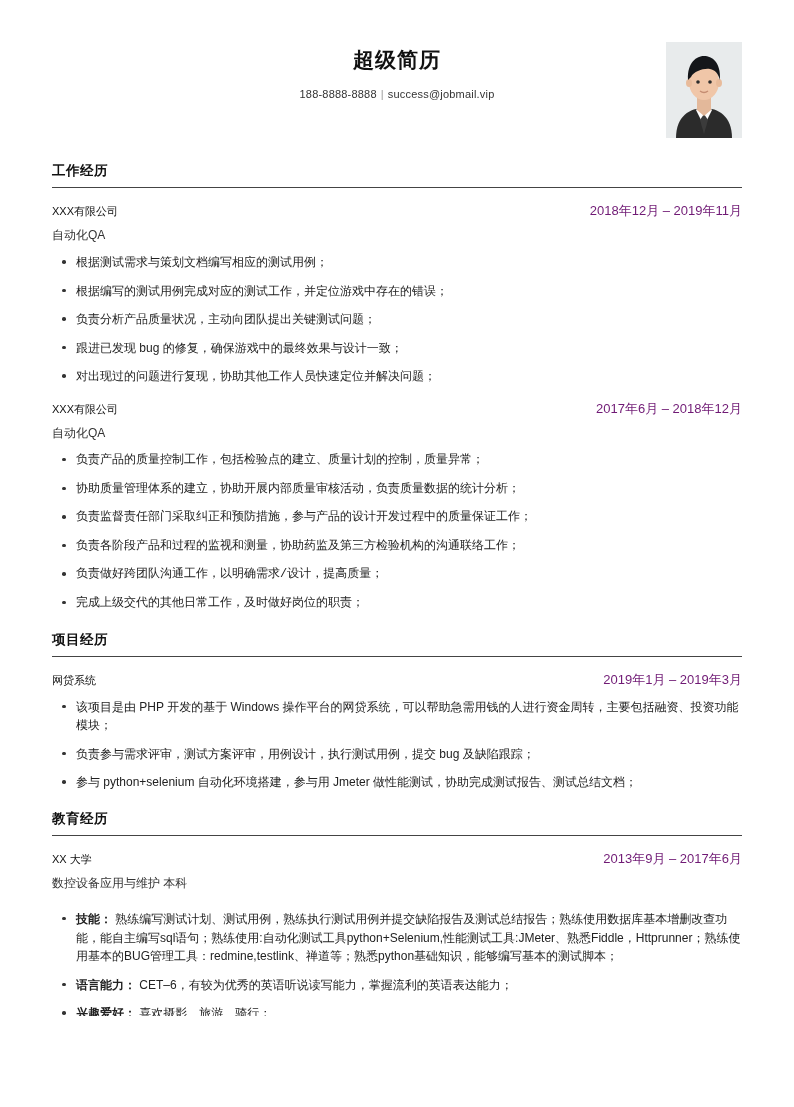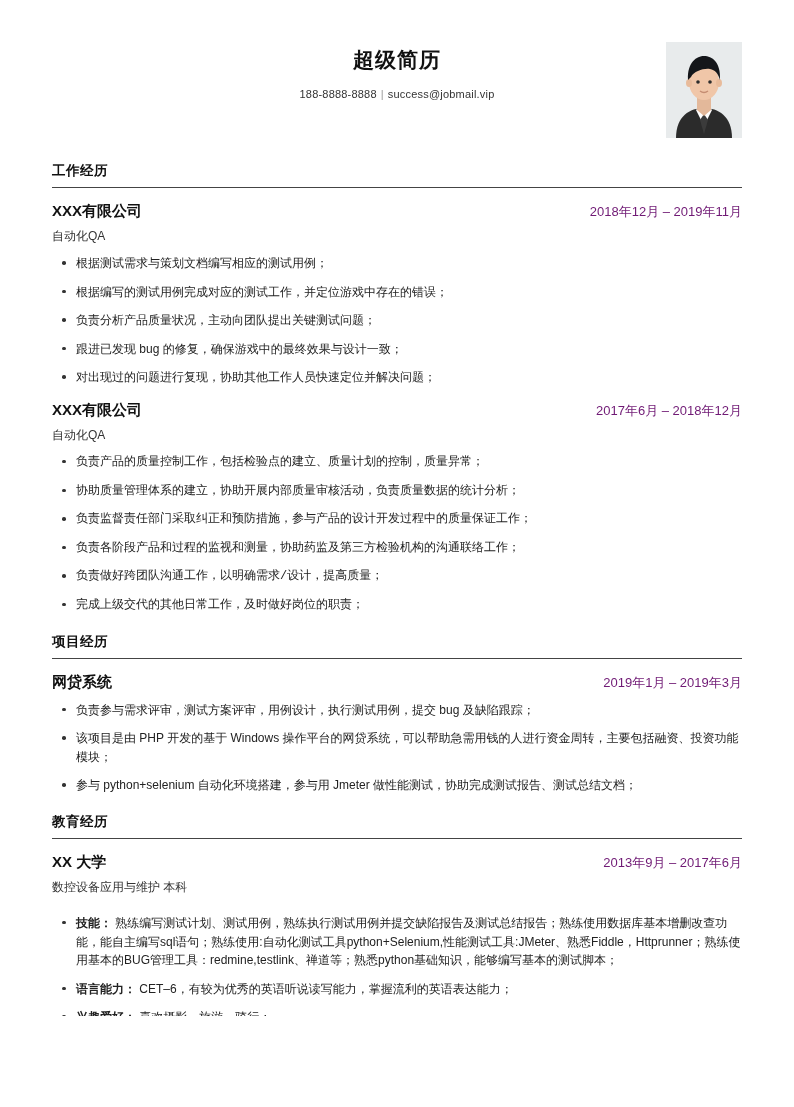--- a/index.html
+++ b/index.html
@@ -76,22 +76,22 @@
 
   .entry {
     margin-top: 14px;
   }
   .entry-head {
     display: flex;
     justify-content: space-between;
     align-items: baseline;
   }
   .entry-org {
-    font-size: 15px;
-    font-weight: bold;
+    font-size: 11px;
+    font-weight: normal;
     color: #111111;
   }
   .entry-date {
     font-size: 13px;
     color: #701a75;
     white-space: nowrap;
   }
   .entry-sub {
     font-size: 12px;
     color: #333333;
@@ -201,22 +201,22 @@
   </div>
 
   <div class="section">
     <div class="section-title">项目经历</div>
     <div class="entry">
       <div class="entry-head">
         <span class="entry-org">网贷系统</span>
         <span class="entry-date">2019年1月 – 2019年3月</span>
       </div>
       <ul class="bullets">
+        <li>该项目是由 PHP 开发的基于 Windows 操作平台的网贷系统，可以帮助急需用钱的人进行资金周转，主要包括融资、投资功能模块；</li>
         <li>负责参与需求评审，测试方案评审，用例设计，执行测试用例，提交 bug 及缺陷跟踪；</li>
-        <li>该项目是由 PHP 开发的基于 Windows 操作平台的网贷系统，可以帮助急需用钱的人进行资金周转，主要包括融资、投资功能模块；</li>
         <li>参与 python+selenium 自动化环境搭建，参与用 Jmeter 做性能测试，协助完成测试报告、测试总结文档；</li>
       </ul>
     </div>
   </div>
 
   <div class="section">
     <div class="section-title">教育经历</div>
     <div class="entry">
       <div class="entry-head">
         <span class="entry-org">XX 大学</span>

